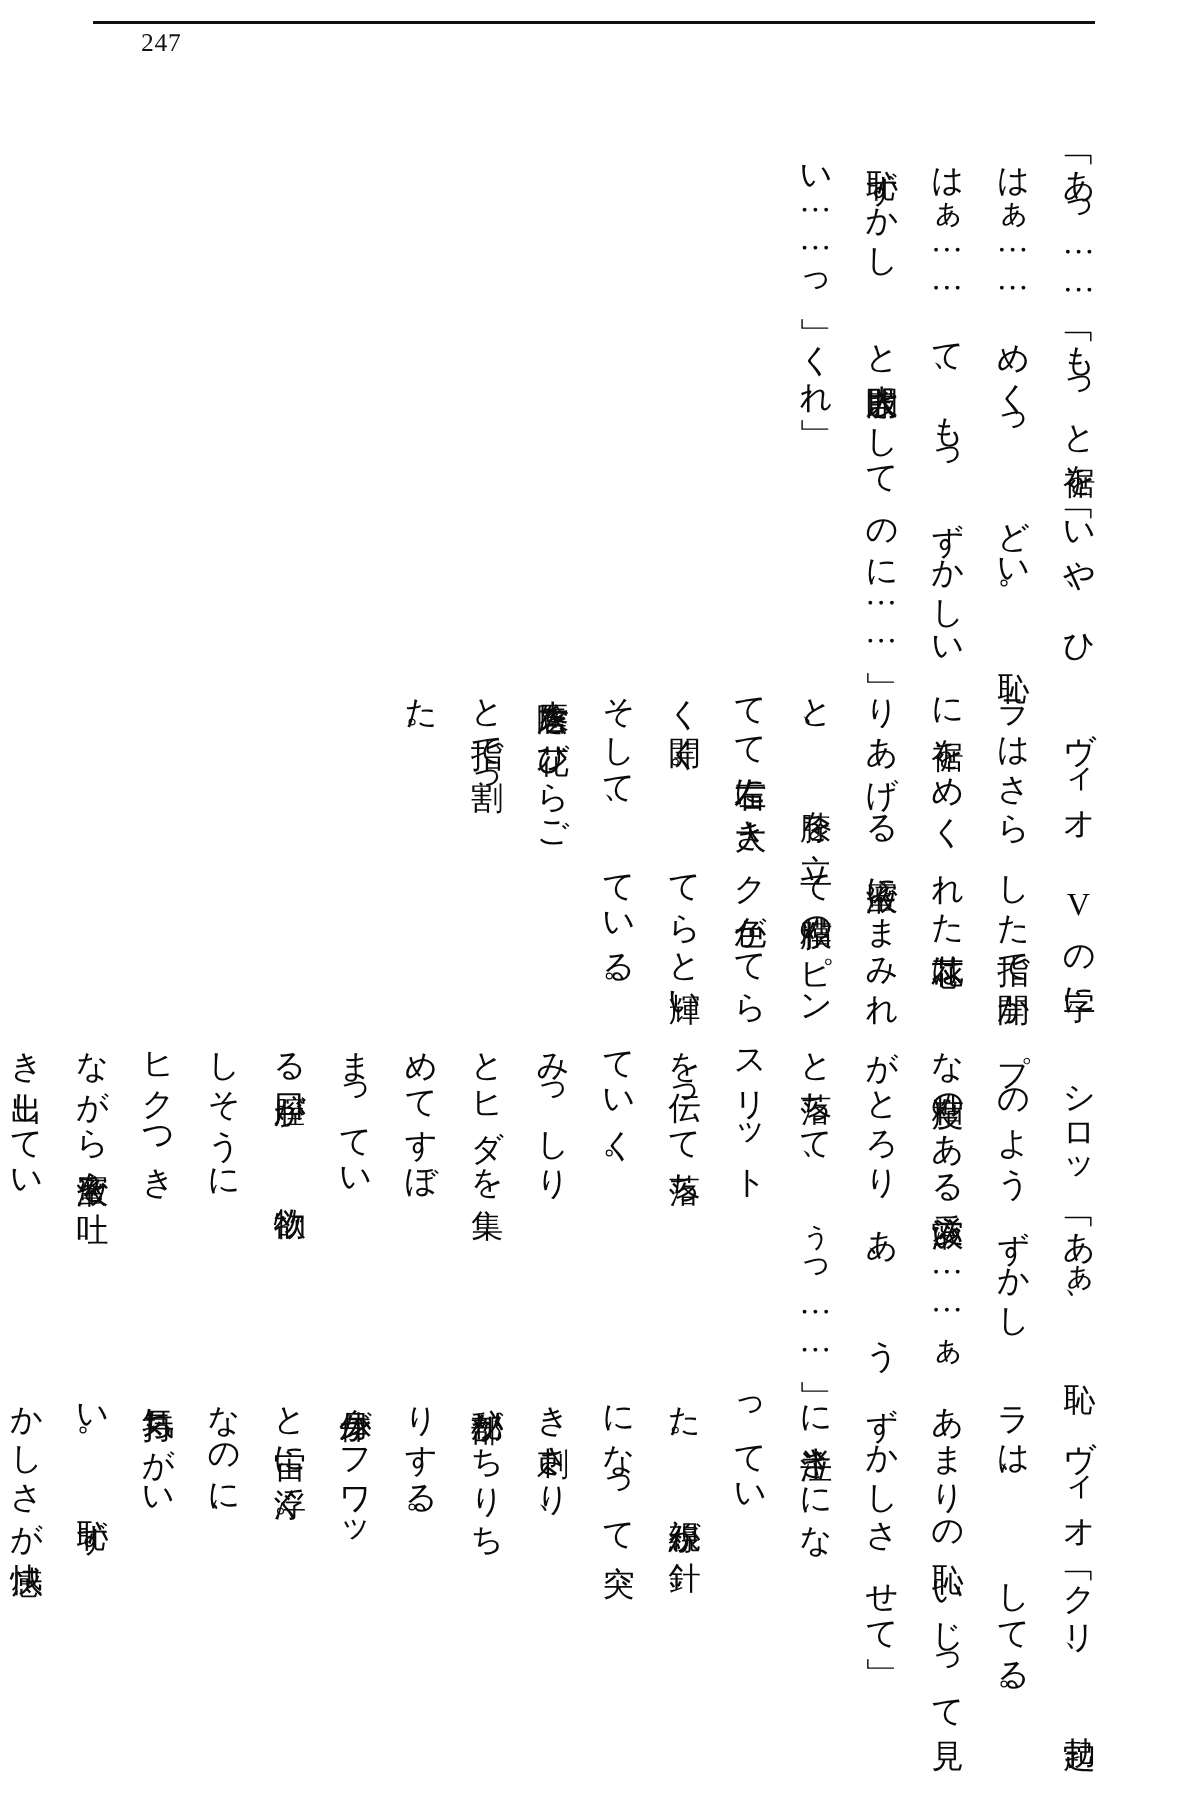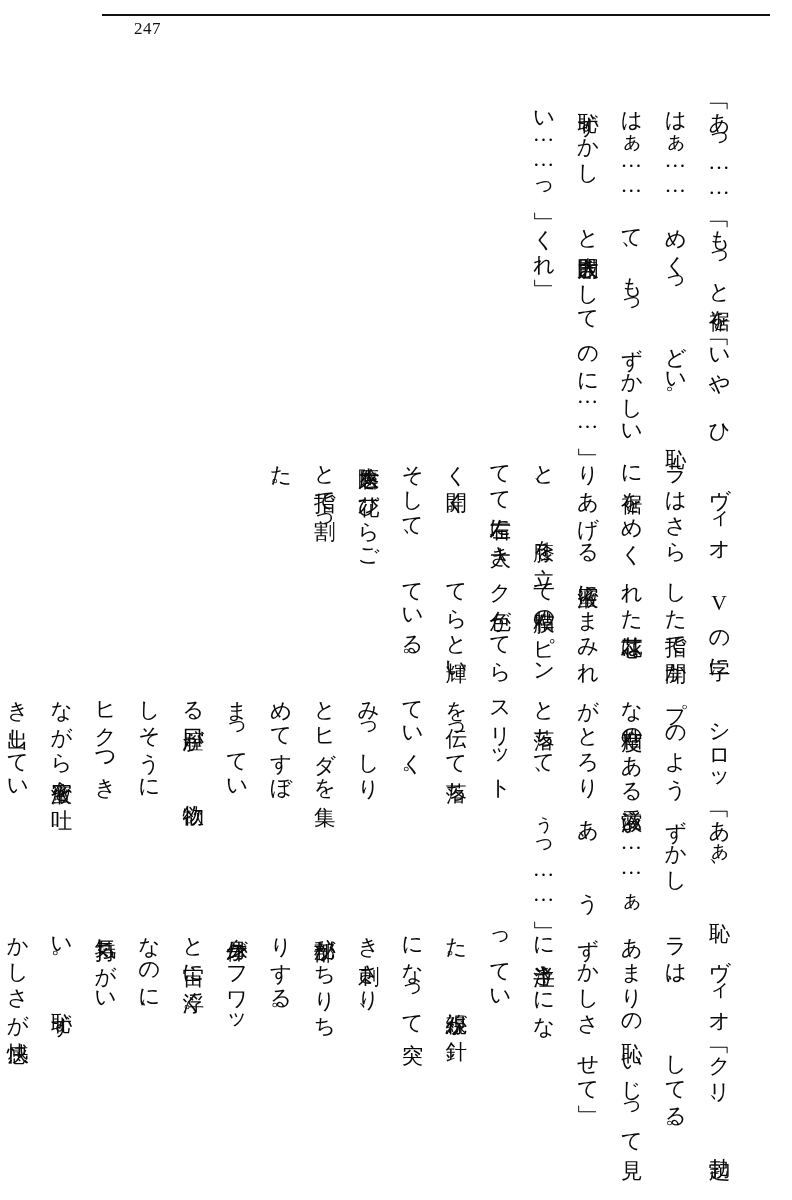--- a/index.html
+++ b/index.html
@@ -13,21 +13,20 @@
     position: relative;
     font-family: "Liberation Serif", "DejaVu Serif", serif;
     color: #000000;
     overflow: hidden;
   }
 
   .page {
     position: absolute;
     inset: 0;
     background: #ffffff;
-    margin-left: 40px;
   }
 
   
   .header-rule {
     position: absolute;
     left: 62px;
     top: 14px;
     width: 668px;
     height: 2px;
     background: #111111;

